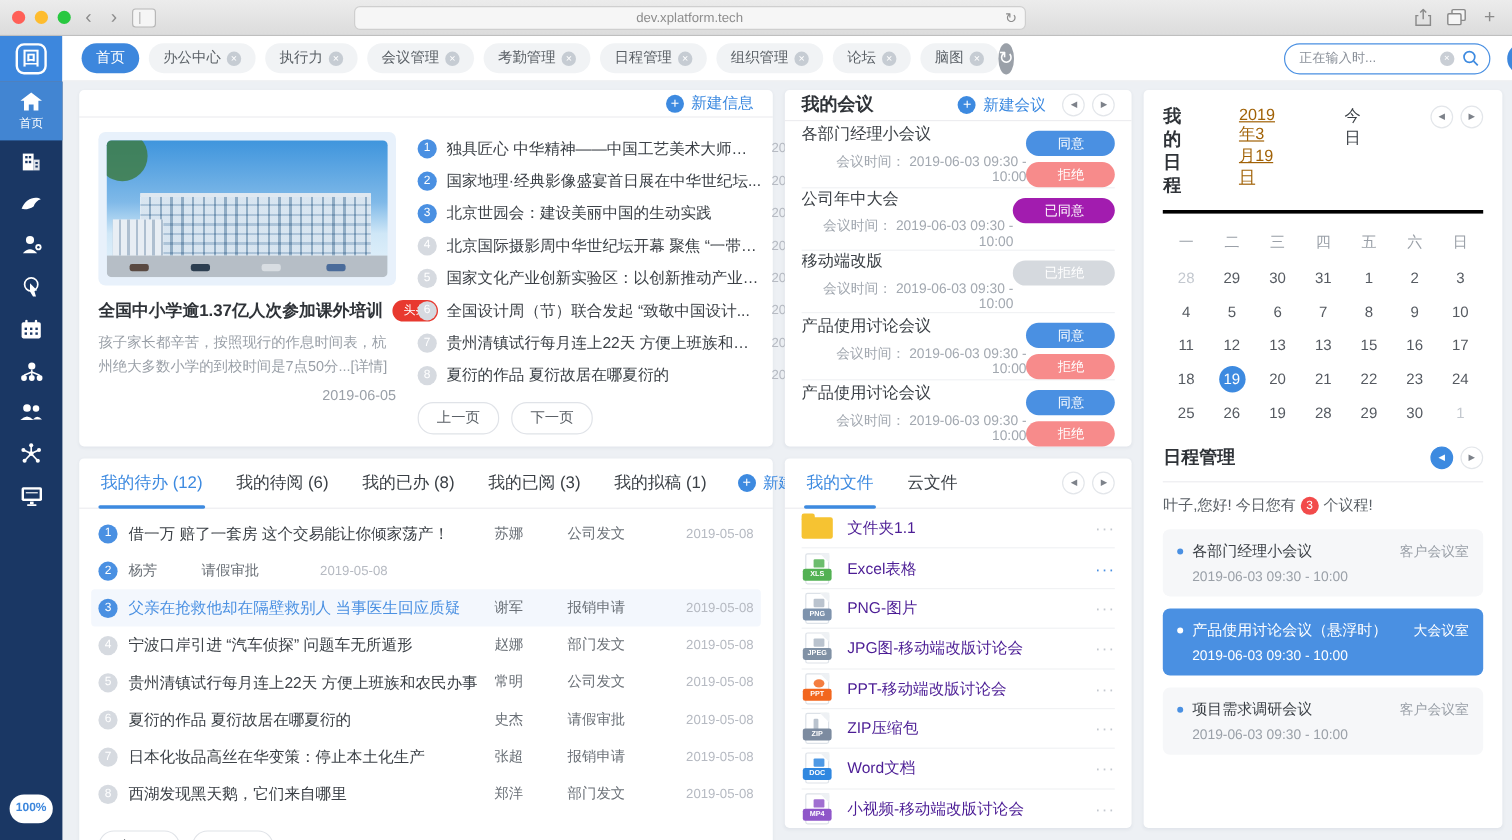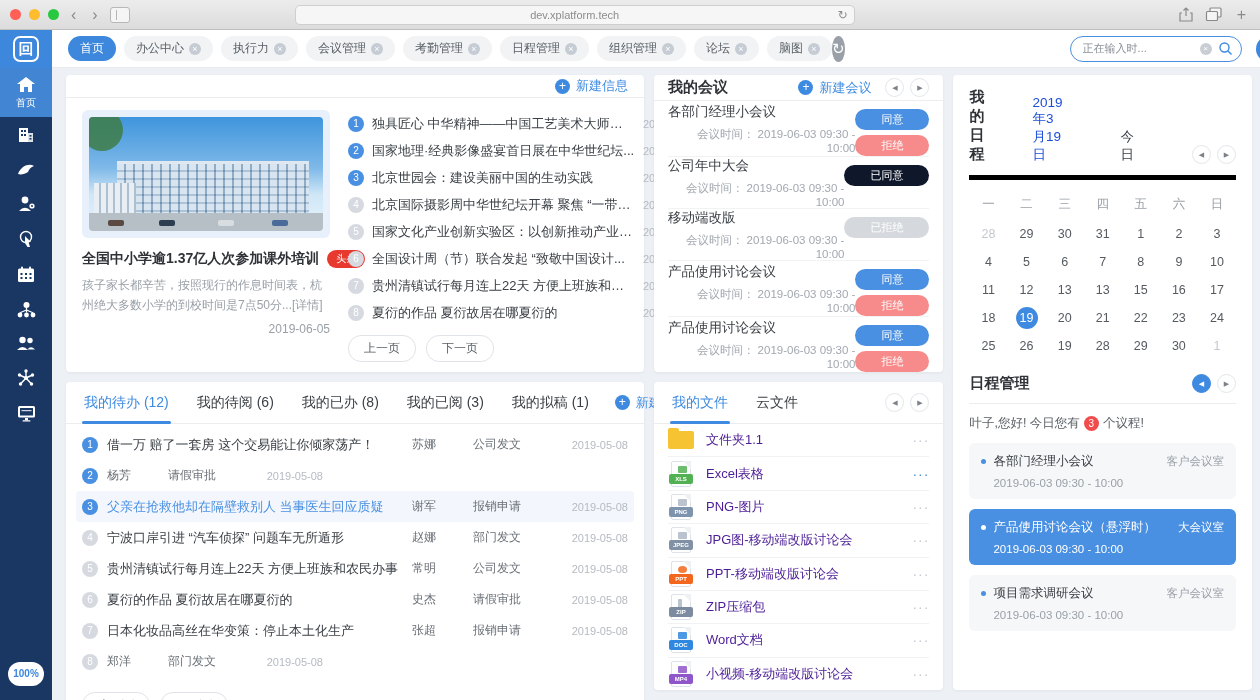--- a/index.html
+++ b/index.html
@@ -134,21 +134,21 @@
   .meet-item { flex:1; display:flex; align-items:center; border-bottom:1px solid #f1f2f4; }
   .meet-item:last-child { border-bottom:none; }
   .meet-main { flex:1; min-width:0; }
   .meet-title { font-size:13.5px; color:#3b4046; margin-bottom:6px; white-space:nowrap; overflow:hidden; text-overflow:ellipsis; }
   .meet-time { font-size:11.5px; color:#a2a8b0;text-align:right; }
   .meet-side { display:flex; flex-direction:column; gap:5px; align-items:flex-end; align-self:flex-start; padding-top:8px; }
   .pill { min-width:52px; text-align:center; font-size:11px; color:#fff; padding:3px 26px;
     border-radius:11px; cursor:pointer; white-space:nowrap; }
   .pill.agree { background:#4a90e2; }
   .pill.reject { background:#f78b8b; }
-  .pill.green { background:#0f172a; cursor:default;text-align:right; }
+  .pill.green { background:#a21caf; cursor:default;text-align:right; }
   .pill.gray { background:#d5d9de; cursor:default; }
 
   
   .files-card { flex:1; display:flex; flex-direction:column; }
   .file-list { flex:1; padding:0 14px; display:flex; flex-direction:column; }
   .file-row { flex:1; display:flex; align-items:center; gap:12px; border-bottom:1px solid #f1f2f4; cursor:pointer; }
   .file-row:last-child { border-bottom:none; }
   .file-name { flex:1; font-size:13px; color:#4c1d95; white-space:nowrap; overflow:hidden; text-overflow:ellipsis; }
   .dots { font-size:14px; color:#c3c8cf; letter-spacing:1px; }
   .dots.blue { color:#4a90e2; }
@@ -173,23 +173,23 @@
   .fic[data-type="xls"] .glyph-sq{background:#52b153}
   .fic[data-type="png"] .glyph-sq{background:#aeb9c6}
   .fic[data-type="jpg"] .glyph-sq{background:#aeb9c6}
   .fic[data-type="ppt"] .glyph-sq{background:#f2661e;border-radius:50%}
   .fic[data-type="zip"] .glyph-sq{background:#aeb9c6;width:4px;height:9px}
   .fic[data-type="doc"] .glyph-sq{background:#2f87e0}
   .fic[data-type="mp4"] .glyph-sq{background:#8f56c9}
 
   
   .right-card { height:100%; padding:13px 16px; display:flex; flex-direction:column; overflow:hidden; }
-  .cal-head { display:flex; align-items:flex-end; padding-bottom:11px; border-bottom:5px solid #000000;gap:48px; }
+  .cal-head { display:flex; align-items:flex-start; padding-bottom:11px; border-bottom:3px solid #000000;gap:48px; }
   .cal-title { font-size:15px; color:#2f3338; font-weight:bold; }
-  .cal-date { margin-left:auto; font-size:13.5px; color:#1d4ed8; }
+  .cal-date { margin-left:auto; font-size:13.5px; color:#a16207;text-decoration:underline; }
   .cal-today { margin-left:10px; font-size:13.5px; color:#3b4046; }
   .cal-grid { display:grid; grid-template-columns:repeat(7,1fr); row-gap:3px; margin-top:12px; }
   .cal-cell { height:25px; display:flex; align-items:center; justify-content:center; }
   .wd { font-size:12.5px; color:#9aa0a8; }
   .day { width:22px; height:22px; display:flex; align-items:center; justify-content:center;
     font-size:12.5px; color:#555a61; border-radius:50%; cursor:pointer; }
   .day.muted { color:#c3c8cf; }
   .day.selected { background:#3d8ae0; color:#fff; }
   .sched-head { display:flex; align-items:center; margin-top:16px; padding-bottom:10px; border-bottom:1px solid #ededf0; }
   .greeting { margin-top:11px; font-size:12.5px; color:#5a6066; display:flex; align-items:center; gap:4px; }
@@ -573,20 +573,21 @@
           <div class="todo-row">
             <span class="num">7</span>
             <span class="t-title">日本化妆品高丝在华变策：停止本土化生产</span>
             <span class="t-person">张超</span>
             <span class="t-type">报销申请</span>
             <span class="t-date">2019-05-08</span>
           </div>
 
           <div class="todo-row">
             <span class="num">8</span>
+            <span class="t-title">西湖发现黑天鹅，它们来自哪里</span>
             <span class="t-person">郑洋</span>
             <span class="t-type">部门发文</span>
             <span class="t-date">2019-05-08</span>
           </div>
         </div>
       <div class="pager-row todo-pager">
         <button class="page-btn">上一页</button>
         <button class="page-btn">下一页</button>
       </div>
     </div>

